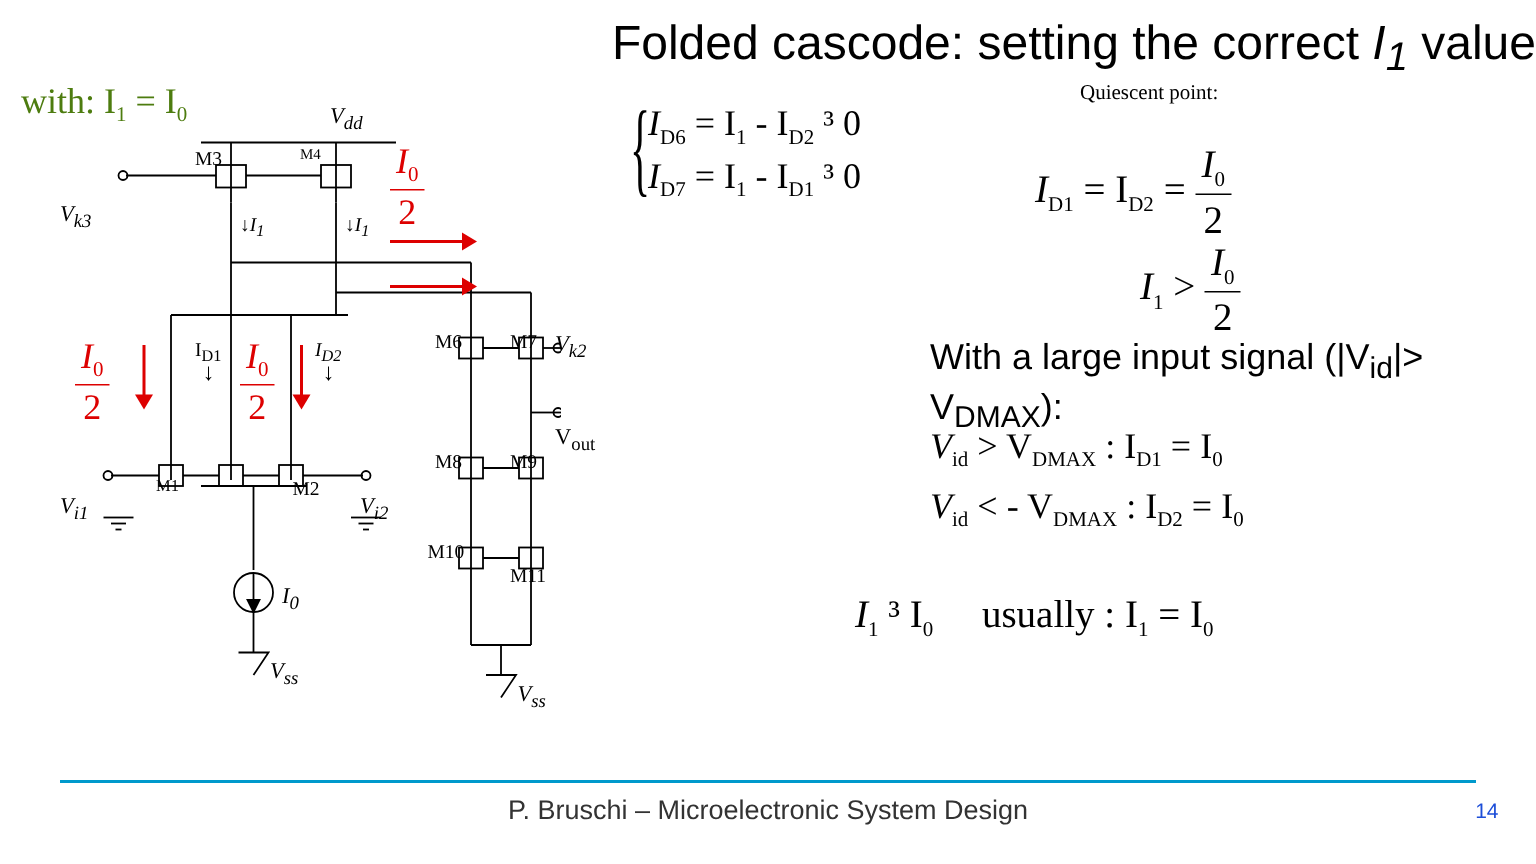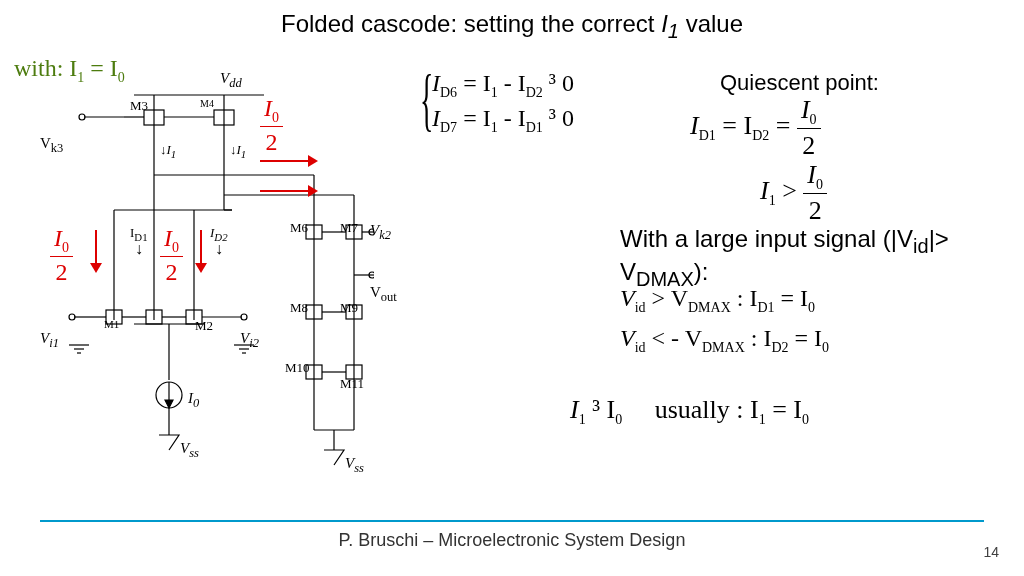--- a/index.html
+++ b/index.html
@@ -1,28 +1,28 @@
 <!DOCTYPE html>
 <html><head>
 <meta charset="utf-8">
 <style>
   body{margin:0;font-family:Arial,Helvetica,sans-serif;background:#fff;width:1024px;height:576px;position:relative;overflow:hidden}
-  .title{position:absolute;top:10px;left:0;width:100%;text-align:center;font-size:24px}
+  .title{position:absolute;top:10px;left:0;width:100%;text-align:right;font-size:32px}
   .title i{font-style:italic}
   .red{color:#d00}
   .with{position:absolute;top:55px;left:14px;font-size:22px;color:#4d7c0f}
   .eq{font-family:'Times New Roman',serif;font-size:24px}
   .eq sub{font-size:14px}
   .frac{display:inline-block;vertical-align:middle;text-align:center}
   .frac .n{display:block;border-bottom:1.5px solid currentColor;padding:0 4px}
   .frac .d{display:block;padding-top:2px}
   .circuit{position:absolute;top:75px;left:14px;width:360px;height:415px;border:0}
   .footer-line{position:absolute;left:40px;right:40px;top:520px;border-top:2px solid #09c}
   .footer{position:absolute;top:530px;left:0;width:100%;text-align:center;font-size:18px;color:#333}
-  .pagenum{position:absolute;right:25px;bottom:16px;font-size:14px;color:#404040}
+  .pagenum{position:absolute;right:25px;bottom:28px;font-size:14px;color:#1d4ed8}
   .blk{position:absolute;font-family:'Times New Roman',serif}
   .brace{position:absolute;font-size:70px;font-family:'Times New Roman',serif;left:410px;top:60px;transform:scaleX(.4)}
   .arrow-r{position:absolute;width:50px;height:2px;background:#d00}
   .arrow-r:after{content:'';position:absolute;right:-8px;top:-5px;border-left:10px solid #d00;border-top:6px solid transparent;border-bottom:6px solid transparent}
   .arrow-d{position:absolute;width:2px;height:35px;background:#d00}
   .arrow-d:after{content:'';position:absolute;bottom:-8px;left:-5px;border-top:10px solid #d00;border-left:6px solid transparent;border-right:6px solid transparent}
 </style>
 </head>
 <body>
 
@@ -106,21 +106,21 @@
     <line x1="348" y1="157" x2="360" y2="157"></line>
       <circle cx="358" cy="157" r="3"></circle>
     <line x1="340" y1="200" x2="360" y2="200"></line>
       <circle cx="358" cy="200" r="3"></circle>
   </g>
 </svg>
 
 <div class="blk" style="left:220px;top:70px;font-size:15px;font-style:italic"><span>V</span><sub>dd</sub></div>
 <div class="blk" style="left:130px;top:98px;font-size:13px">M3</div>
 <div class="blk" style="left:200px;top:98px;font-size:10px">M4</div>
-<div class="blk" style="left:40px;top:135px;font-size:15px;"><span>V</span><sub>k3</sub></div>
+<div class="blk" style="left:40px;top:135px;font-size:15px;font-style:italic"><span>V</span><sub>k3</sub></div>
 <div class="blk" style="left:160px;top:142px;font-size:13px;font-style:italic">↓<span>I</span><sub>1</sub></div>
 <div class="blk" style="left:230px;top:142px;font-size:13px;font-style:italic">↓<span>I</span><sub>1</sub></div>
 <div class="blk" style="left:130px;top:225px;font-size:13px;"><span>I</span><sub>D1</sub></div>
 <div class="blk" style="left:210px;top:225px;font-size:13px;font-style:italic"><span>I</span><sub>D2</sub></div>
 <div class="blk" style="left:104px;top:318px;font-size:11px">M1</div>
 <div class="blk" style="left:195px;top:318px;font-size:13px">M2</div>
 <div class="blk" style="left:40px;top:330px;font-size:15px;font-style:italic"><span>V</span><sub>i1</sub></div>
 <div class="blk" style="left:240px;top:330px;font-size:15px;font-style:italic"><span>V</span><sub>i2</sub></div>
 <div class="blk" style="left:188px;top:390px;font-size:15px;font-style:italic"><span>I</span><sub>0</sub></div>
 <div class="blk" style="left:180px;top:440px;font-size:15px;font-style:italic"><span>V</span><sub>ss</sub></div>
@@ -153,21 +153,21 @@
 <div class="blk" style="left:215px;top:240px;font-size:16px">↓</div>
 
 <div class="brace">{</div>
 <div class="blk eq" style="left:432px;top:70px">
   <i><span>I</span></i><sub>D6</sub><span> = I</span><sub>1</sub><span> - I</span><sub>D2</sub><span> ³  0</span>
 </div>
 <div class="blk eq" style="left:432px;top:105px">
   <i><span>I</span></i><sub>D7</sub><span> = I</span><sub>1</sub><span> - I</span><sub>D1</sub><span> ³  0</span>
 </div>
 
-<div class="blk" style="left:720px;top:70px;font-size:22px;font-family:Liberation Sans, sans-serif">Quiescent point:</div>
+<div class="blk" style="left:720px;top:55px;font-size:14px;font-family:Liberation Serif, serif">Quiescent point:</div>
 <div class="blk eq" style="left:690px;top:95px;font-size:26px">
   <i><span>I</span></i><sub>D1</sub><span> = I</span><sub>D2</sub><span> = </span>
   <span class="frac"><span class="n"><i>I</i><sub>0</sub></span><span class="d">2</span></span>
 </div>
 <div class="blk eq" style="left:760px;top:160px;font-size:26px">
   <i><span>I</span></i><sub>1</sub><span> &gt; </span>
   <span class="frac"><span class="n"><i>I</i><sub>0</sub></span><span class="d">2</span></span>
 </div>
 
 <div class="blk" style="left:620px;top:225px;font-size:24px;font-family:Arial;width:360px">

